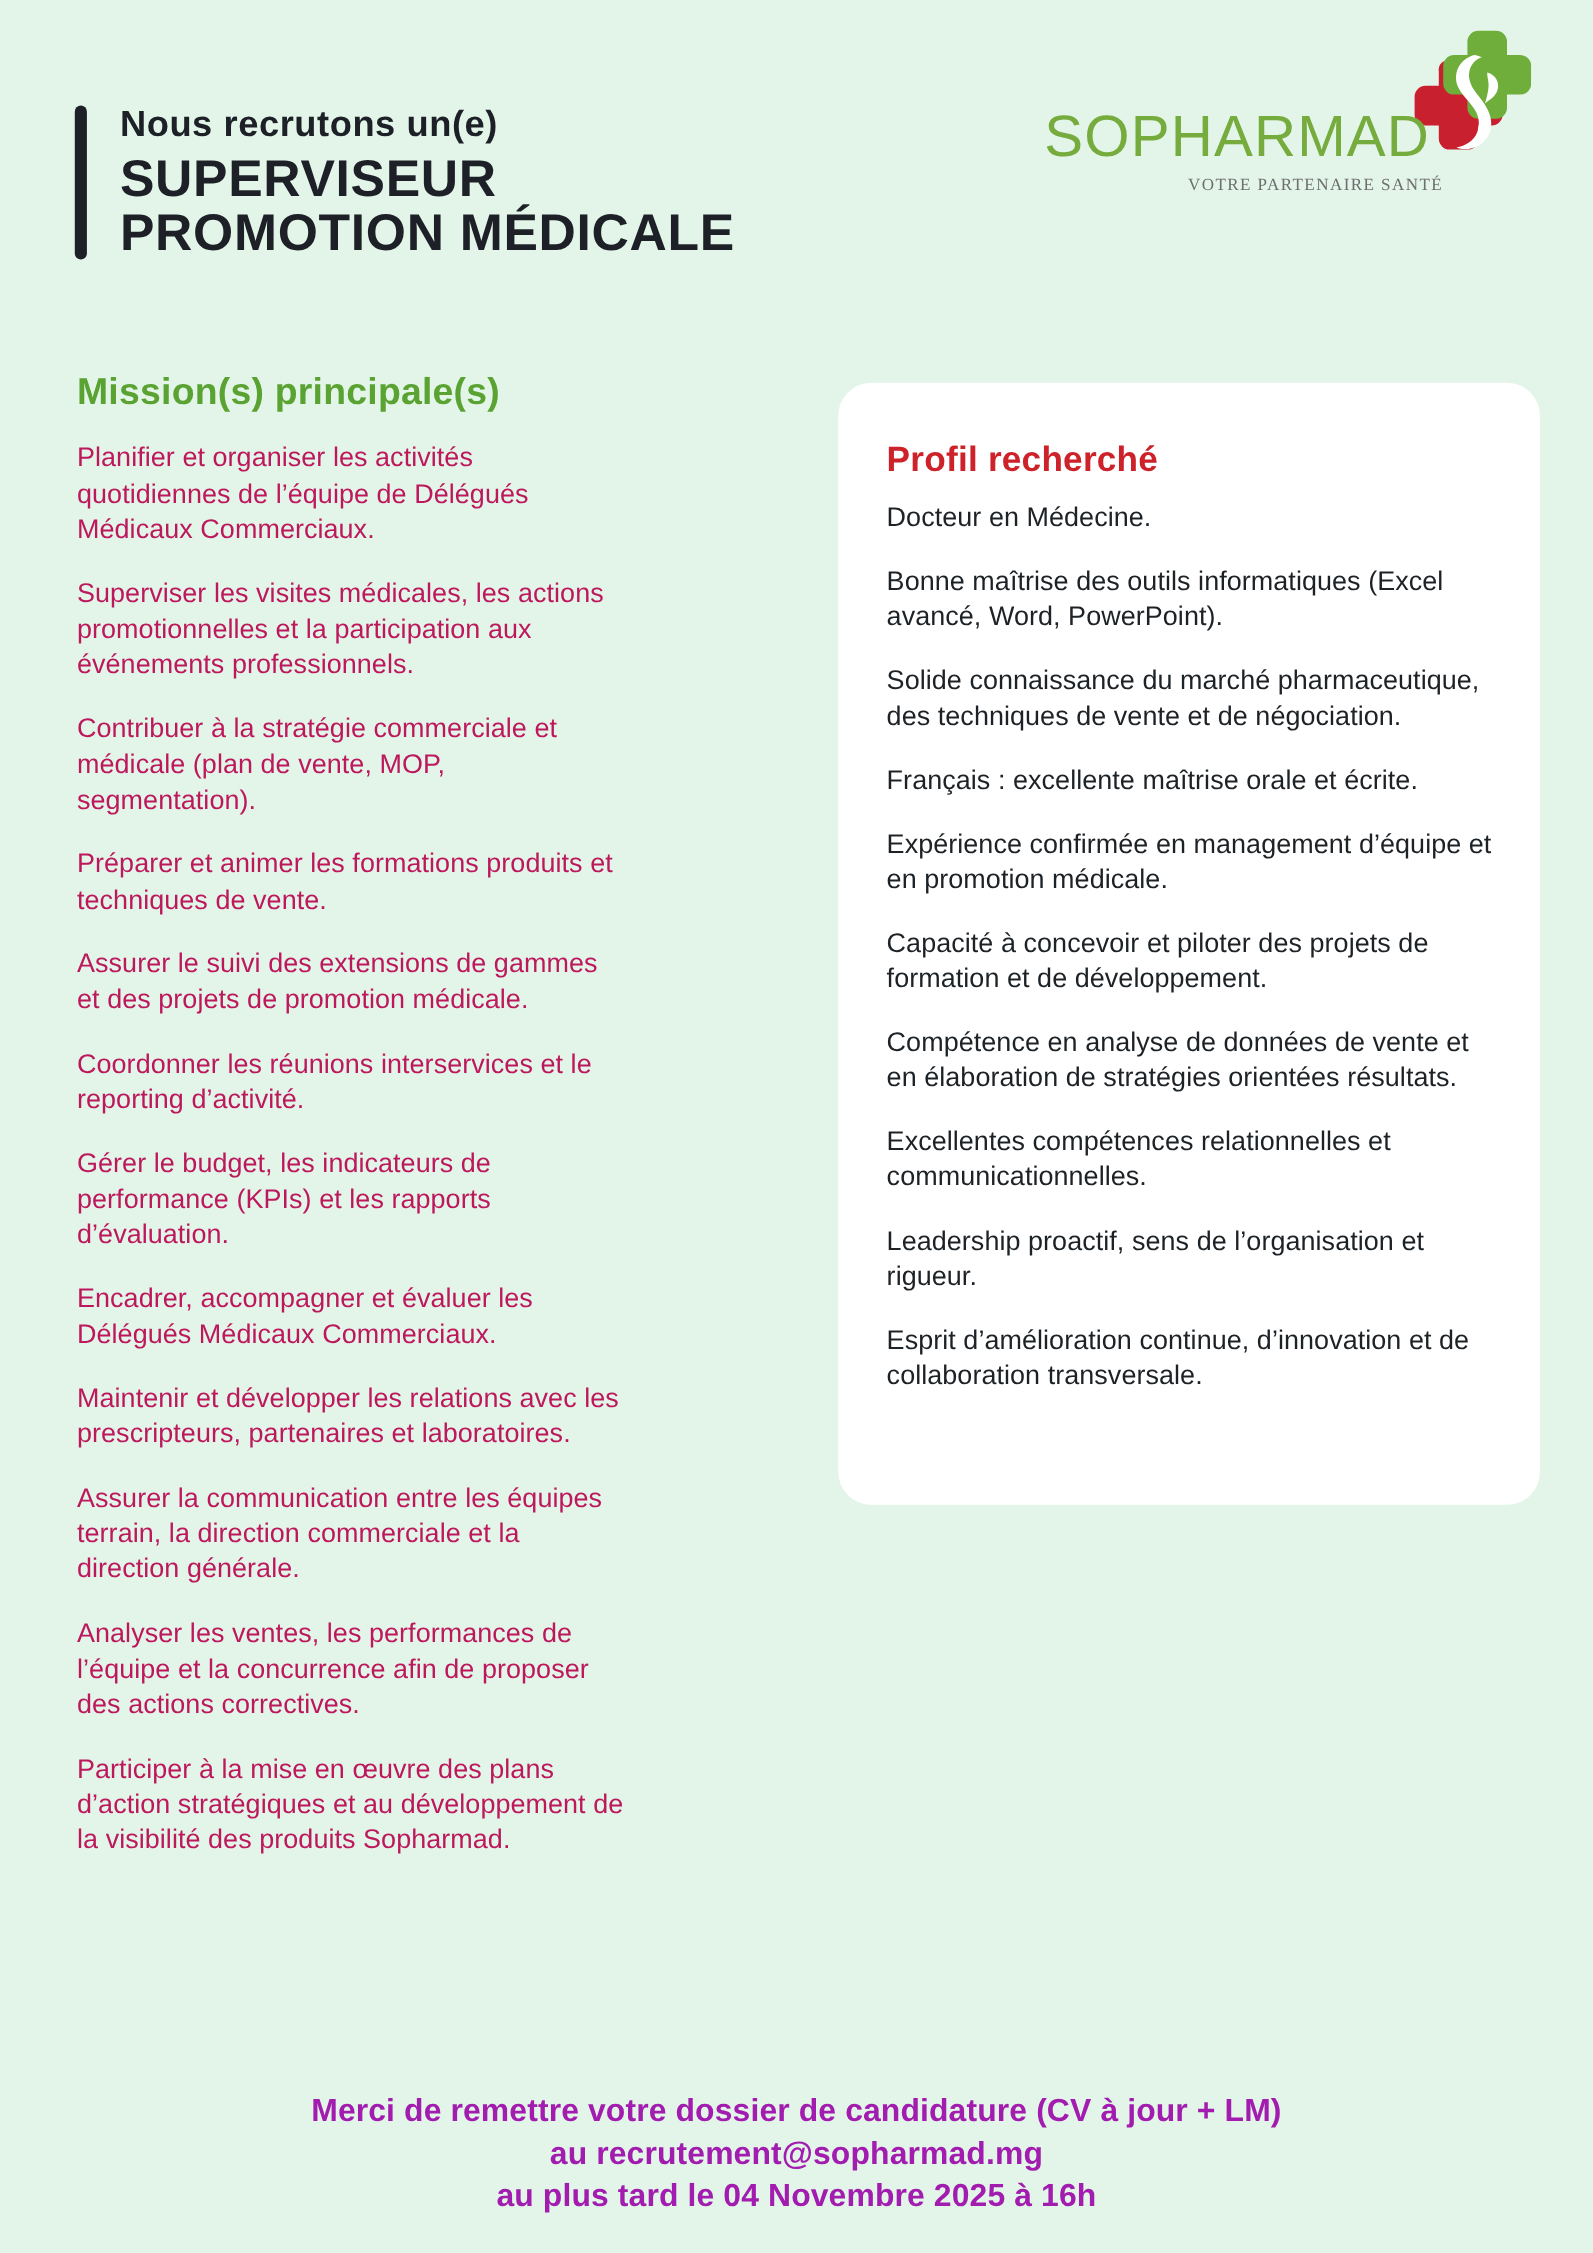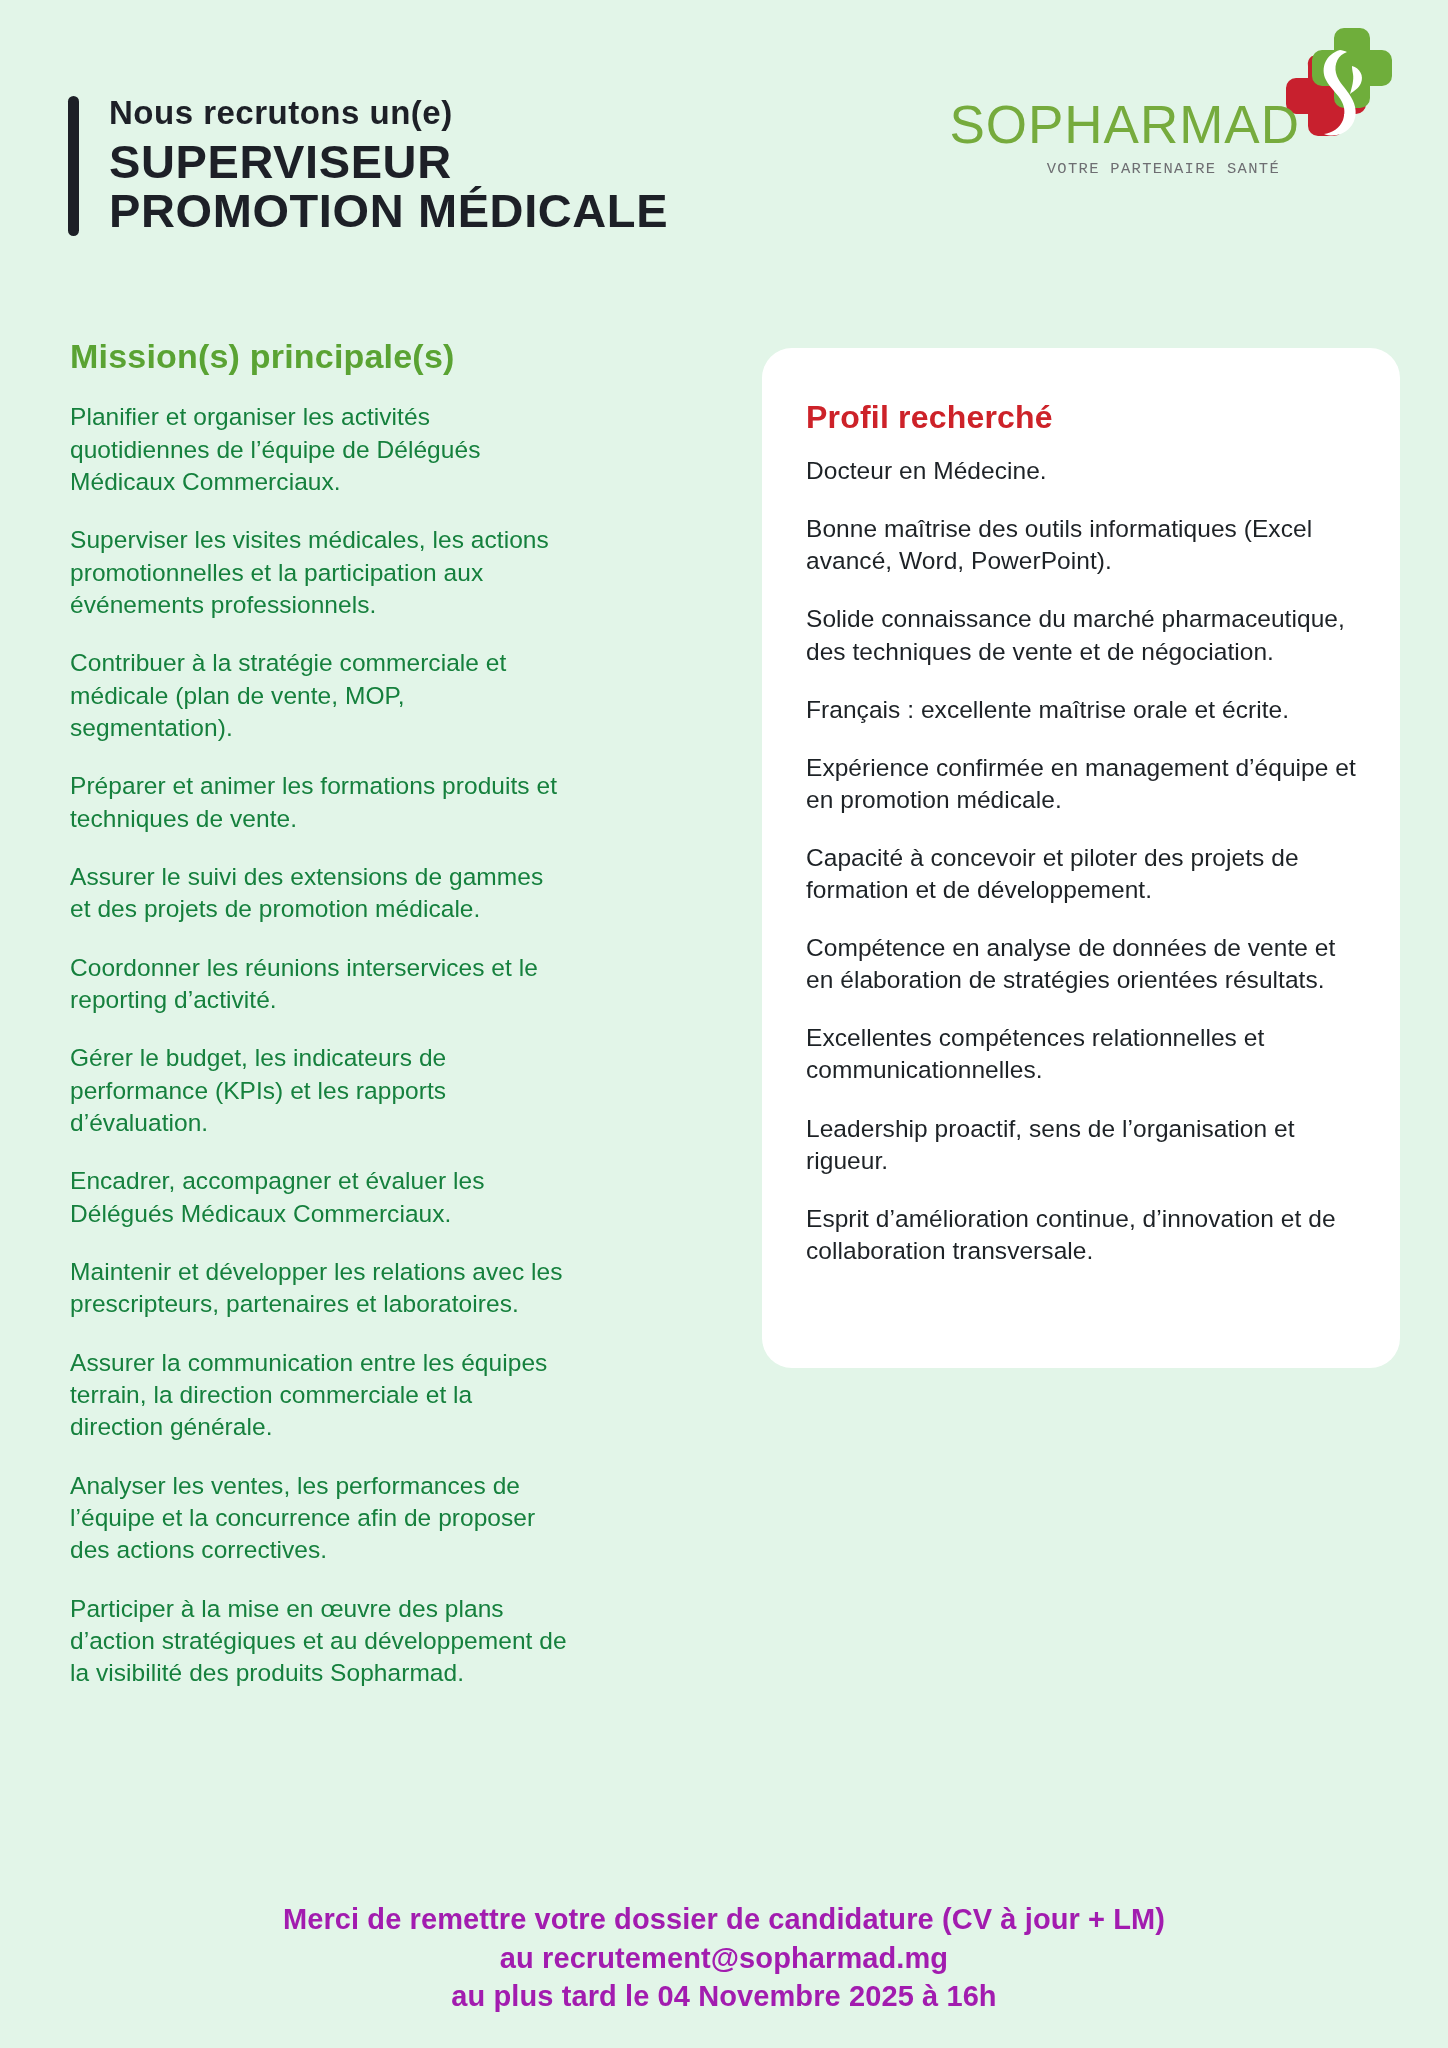--- a/index.html
+++ b/index.html
@@ -94,48 +94,48 @@
     letter-spacing: 1px;
     color: #76ab3d;
     font-weight: 400;
     line-height: 1;
     white-space: nowrap;
     font-family: "Liberation Sans", sans-serif;
     margin-left: 11px;
   }
   .logo-tagline {
     position: absolute;
-    right: 116px;
+    right: 84px;
     top: 134px;
     font-size: 15.5px;
     letter-spacing: 1.3px;
     color: #6e6e72;
     white-space: nowrap;
-    font-family: Liberation Mono, monospace;
+    font-family: Liberation Serif, serif;
   }
 
   
   .col-left {
     position: absolute;
     left: 70px;
     top: 338px;
     width: 500px;
   }
   .section-title-green {
     font-size: 34px;
     font-weight: 800;
     color: #5aa333;
     letter-spacing: 0.2px;
     margin: 0 0 26px 0;
     line-height: 1.1;
   }
   .para {
     font-size: 24.5px;
     line-height: 1.32;
-    color: #15803d;
+    color: #be185d;
     margin: 0 0 26px 0;
     font-weight: 400;
     letter-spacing: 0.05px;
   }
   .para:last-child { margin-bottom: 0; }
 
   
   .card {
     position: absolute;
     left: 762px;

